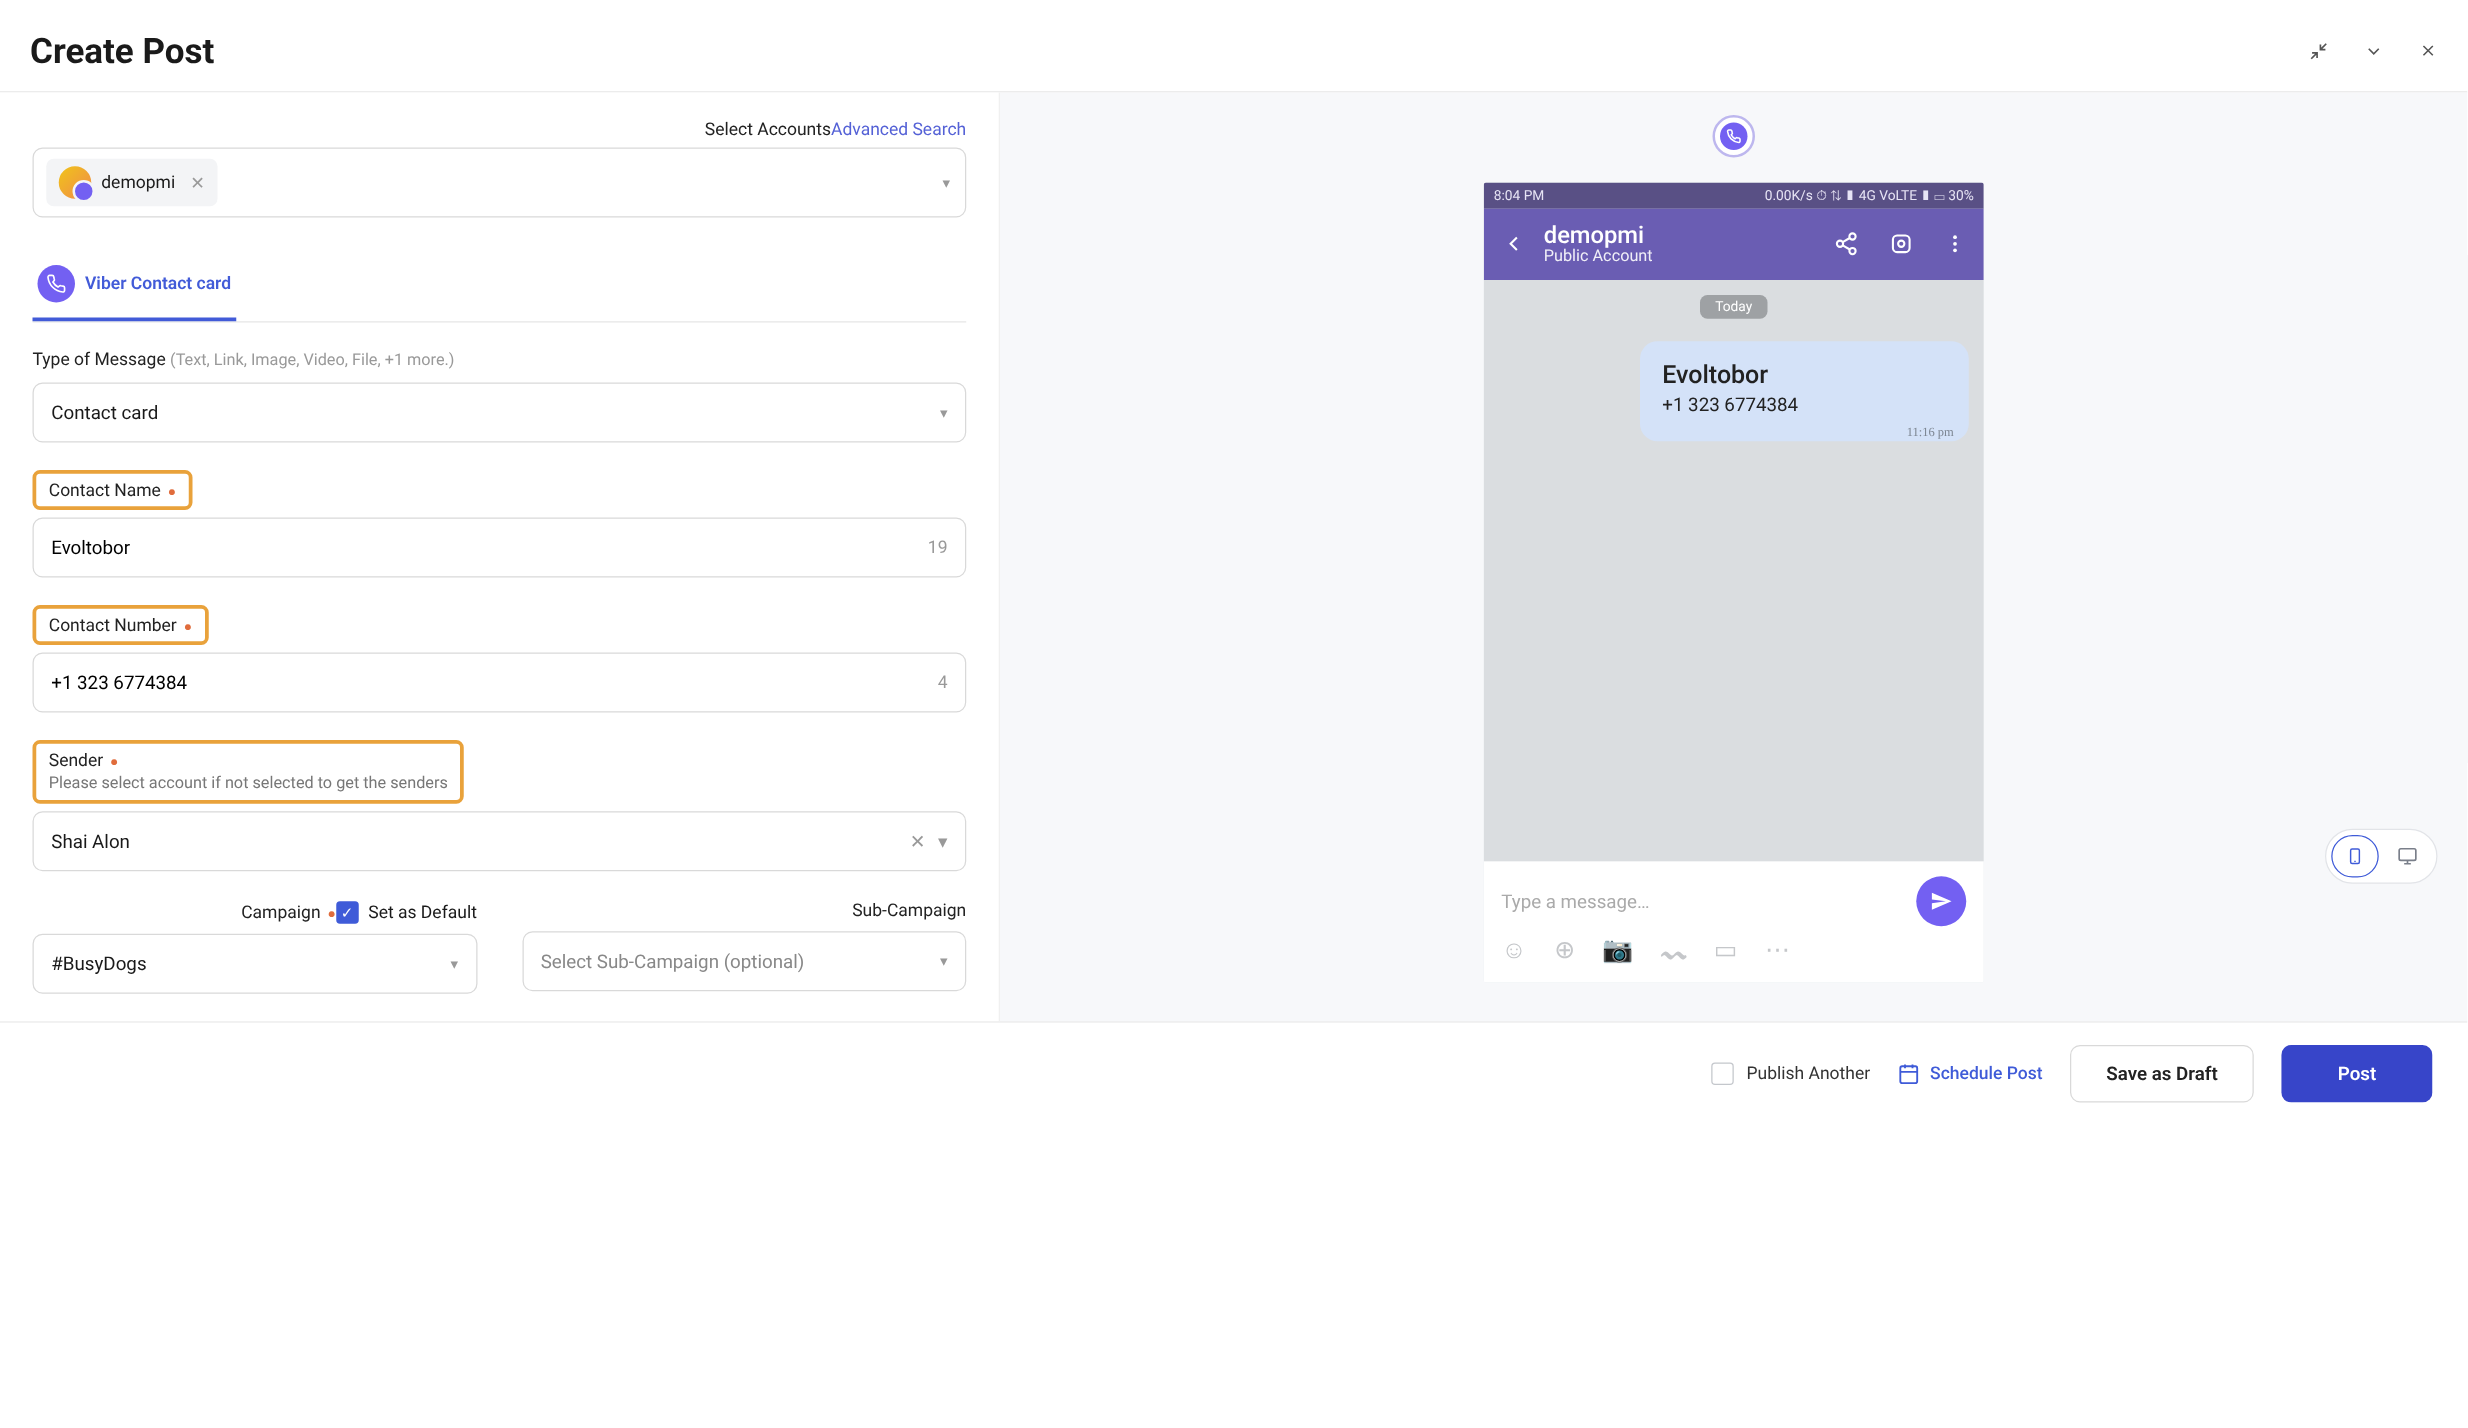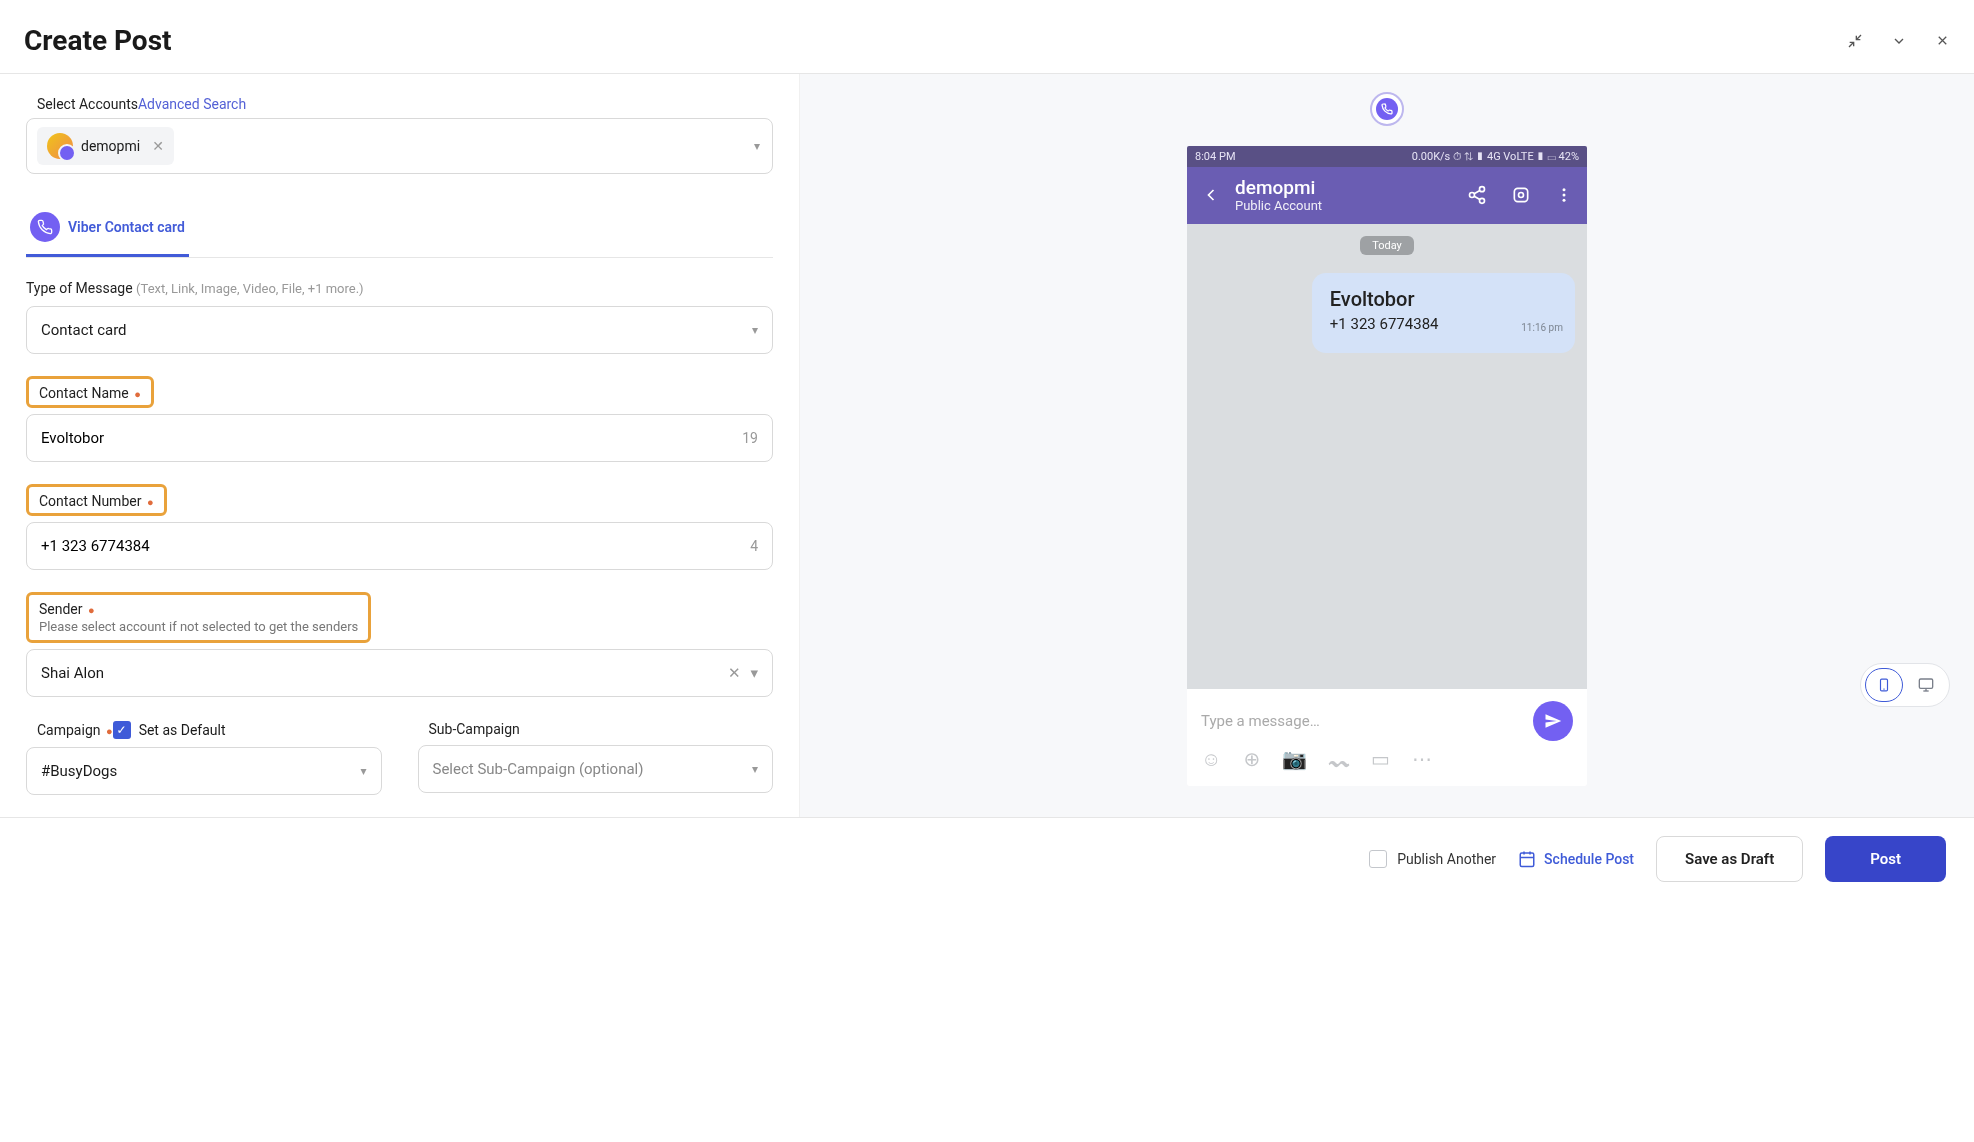--- a/index.html
+++ b/index.html
@@ -4,21 +4,21 @@
 <style>
   * { box-sizing: border-box; margin: 0; padding: 0; font-family: -apple-system, BlinkMacSystemFont, "Segoe UI", Roboto, sans-serif; }
   body { background: #fff; color: #1a1a1a; font-size: 14px; }
   .header { display:flex; align-items:center; justify-content:space-between; padding:24px 24px 16px; border-bottom:1px solid #e6e6e6;}
   .header-title { font-size:28px; font-weight:700; }
   .header-controls { display:flex; gap:28px; color:#666;}
   .header-controls span { cursor:pointer; font-size:16px;}
   .main { display:flex; min-height:720px;}
   .left-panel { flex:0 0 800px; padding:22px 26px; border-right:1px solid #f0f0f0; background:#fff;}
   .right-panel { flex:1; background:#f7f8fa; display:flex; flex-direction:column; align-items:center; padding-top:18px; position:relative;}
-  .label-row { display:flex; justify-content:flex-start; align-items:center; margin-bottom:6px;margin-left:11px;}
+  .label-row { display:flex; justify-content:flex-end; align-items:center; margin-bottom:6px;}
   .label { font-size:14px; color:#222;}
   .label .req { color:#e06c3c; font-size:11px; margin-left:2px;}
   .hint { font-size:13px; color:#999;}
   .adv { color:#5461d6; font-size:14px; cursor:pointer;}
   .chipbox { border:1px solid #d9d9d9; border-radius:8px; padding:8px 10px; display:flex; align-items:center; min-height:48px; position:relative;}
   .chip { display:flex; align-items:center; gap:8px; background:#f3f4f6; border-radius:6px; padding:6px 10px; font-size:14px;}
   .chip-avatar { width:26px; height:26px; border-radius:50%; background:linear-gradient(135deg,#f0c419,#f08a4b); position:relative; display:flex; align-items:center; justify-content:center; font-size:11px;}
   .chip-avatar::after{content:"";position:absolute;right:-3px;bottom:-3px;width:14px;height:14px;border-radius:50%;background:#7360f2;border:2px solid #f3f4f6;}
   .chip-x { color:#999; cursor:pointer; font-size:14px; margin-left:4px;}
   .chipbox .chev { position:absolute; right:12px; top:50%; transform:translateY(-50%); color:#999; font-size:12px;}
@@ -48,21 +48,21 @@
   .vib-header .title{display:flex;flex-direction:column;line-height:1.15; flex:1;}
   .vib-header .t1{font-size:19px;font-weight:500;}
   .vib-header .t2{font-size:13px;opacity:.9;}
   .vib-header .ic{font-size:18px;margin-left:10px;}
   .conv-area{flex:1; background:#dadde0; padding:12px; display:flex; flex-direction:column; align-items:center; position:relative;}
   .day-pill{background:#9ea1a4;color:#fff;font-size:11px;padding:3px 12px;border-radius:6px;margin-bottom:18px;}
   .bubble-wrap{align-self:flex-end; width:70%;}
   .bubble{background:#d4e2f8;border-radius:14px;padding:14px 18px 20px; position:relative;}
   .bubble .name{font-size:20px;font-weight:500;color:#222;}
   .bubble .num{font-size:15px;color:#222;margin-top:4px;}
-  .bubble .time{position:absolute;right:12px;bottom:20px;font-size:10px;color:#7d8692;}
+  .bubble .time{position:absolute;right:12px;bottom:1px;font-size:10px;color:#7d8692;font-family:Liberation Serif, serif;}
   .compose{background:#fff;padding:12px 14px 2px;display:flex;flex-direction:column;gap:6px;}
   .compose-row1{display:flex;align-items:center;justify-content:space-between;}
   .compose-input{flex:1;color:#aaa;font-size:15px;}
   .sendbtn{width:40px;height:40px;border-radius:50%;background:#7360f2;display:flex;align-items:center;justify-content:center;color:#fff;font-size:16px;}
   .compose-row2{display:flex;gap:22px;color:#c5c7ca;font-size:20px;padding-bottom:8px;}
   .device-toggle{position:absolute;right:24px;bottom:110px;background:#fff;border:1px solid #e2e4e8;border-radius:24px;display:flex;padding:4px;gap:4px;}
   .device-toggle .opt{width:38px;height:34px;border-radius:20px;display:flex;align-items:center;justify-content:center;color:#7a7f8a;font-size:15px;}
   .device-toggle .opt.active{border:1.5px solid #3f5bd8;color:#3f5bd8;}
   .footer{border-top:1px solid #e6e6e6;display:flex;justify-content:flex-end;align-items:center;gap:22px;padding:18px 28px;background:#fff;}
   .footer .pa{display:flex;align-items:center;gap:10px;color:#333;}
@@ -202,21 +202,21 @@
       <div class="viber-badge-inner">
         <svg width="12" height="12" viewBox="0 0 24 24" fill="none" stroke="#fff" stroke-width="2.5">
             <path d="M22 16.92v3a2 2 0 0 1-2.18 2A19.72 19.72 0 0 1 2.08 4.18 2 2 0 0 1 4.06 2h3a2 2 0 0 1 2 1.72c.12.9.33 1.78.62 2.63a2 2 0 0 1-.45 2.11L8 9.91a16 16 0 0 0 6.09 6.09l1.45-1.23a2 2 0 0 1 2.11-.45c.85.29 1.73.5 2.63.62A2 2 0 0 1 22 16.92z"></path>
           </svg>
       </div>
     </div>
 
     <div class="phone">
       <div class="statusbar">
         <span>8:04 PM</span>
-        <span>0.00K/s ⏱ ⇅ ▮ 4G VoLTE ▮ ▭ 42%</span>
+        <span>0.00K/s ⏱ ⇅ ▮ 4G VoLTE ▮ ▭ 30%</span>
       </div>
       <div class="vib-header">
         <span>
           <svg width="20" height="20" viewBox="0 0 24 24" fill="none" stroke="#fff" stroke-width="2">
               <polyline points="15 18 9 12 15 6"></polyline>
             </svg>
         </span>
         <div class="title">
           <span class="t1">demopmi</span>
           <span class="t2">Public Account</span>

